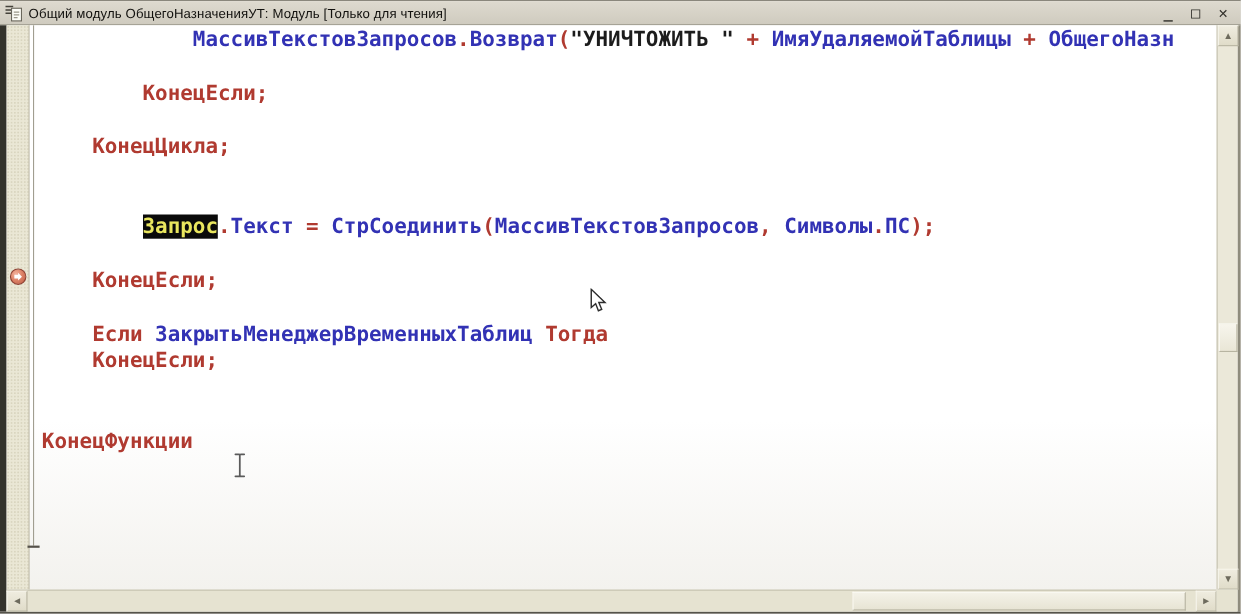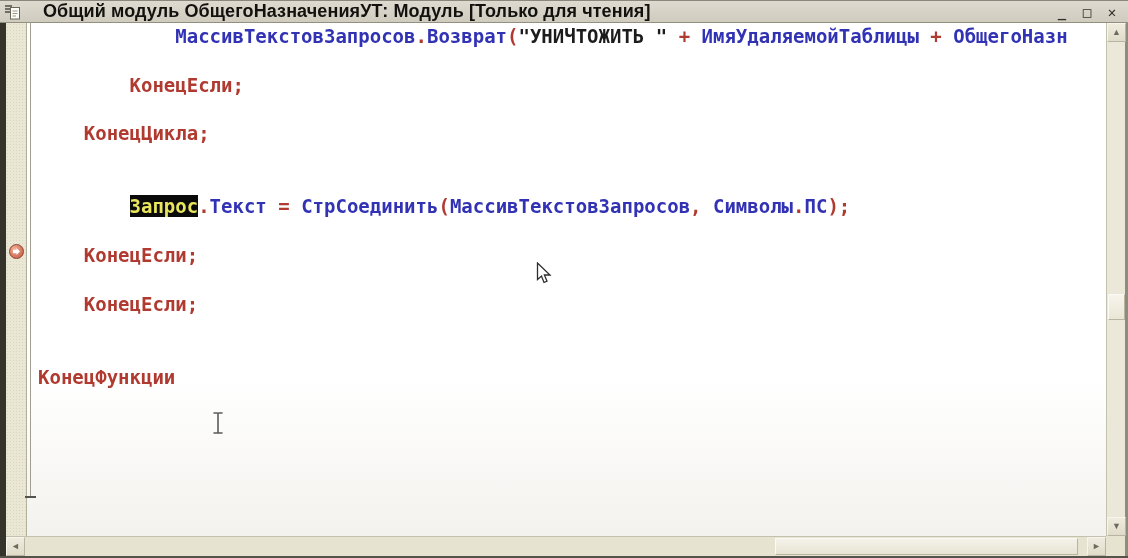--- a/index.html
+++ b/index.html
@@ -12,21 +12,21 @@
 
   
   .titlebar{
     position:absolute;left:0;top:0;width:1128px;height:22px;
     background:linear-gradient(#dedacf,#cfcbbf);
     border-bottom:1px solid #93907f;
     display:flex;align-items:center;
   }
   .title-icon{width:17px;height:17px;margin-left:4px;flex:0 0 auto;}
   .title-text{
-    margin-left:22px;font-size:18px;font-weight:bold;color:#12110e;
+    margin-left:5px;font-size:12px;font-weight:normal;color:#12110e;
     white-space:nowrap;letter-spacing:.1px;
   }
   .win-controls{position:absolute;right:8px;top:0;height:22px;display:flex;align-items:center;gap:9px;}
   .win-btn{
     width:16px;height:16px;display:flex;align-items:center;justify-content:center;
     font-size:14px;font-weight:bold;color:#31302b;cursor:default;line-height:1;
     font-family:"DejaVu Sans Mono",monospace;
   }
 
   
@@ -145,20 +145,21 @@
         <div class="code-line"><span></span></div>
         <div class="code-line"><span>        </span><span class="tok-kw">КонецЕсли;</span></div>
         <div class="code-line"><span></span></div>
         <div class="code-line"><span>    </span><span class="tok-kw">КонецЦикла;</span></div>
         <div class="code-line"><span></span></div>
         <div class="code-line"><span></span></div>
         <div class="code-line"><span>        </span><span class="tok-hl">Запрос</span><span class="tok-op">.</span><span class="tok-id">Текст</span><span class="tok-op"> = </span><span class="tok-id">СтрСоединить</span><span class="tok-op">(</span><span class="tok-id">МассивТекстовЗапросов</span><span class="tok-op">, </span><span class="tok-id">Символы</span><span class="tok-op">.</span><span class="tok-id">ПС</span><span class="tok-op">);</span></div>
         <div class="code-line"><span></span></div>
         <div class="code-line"><span>    </span><span class="tok-kw">КонецЕсли;</span></div>
         <div class="code-line"><span></span></div>
+        <div class="code-line"><span>    </span><span class="tok-kw">Если </span><span class="tok-id">ЗакрытьМенеджерВременныхТаблиц</span><span class="tok-kw"> Тогда</span></div>
         <div class="code-line"><span>    </span><span class="tok-kw">КонецЕсли;</span></div>
         <div class="code-line"><span></span></div>
         <div class="code-line"><span></span></div>
         <div class="code-line"><span></span><span class="tok-kw">КонецФункции</span></div>
       </div>
   </div>
   <div class="fold-line"></div>
   <div class="fold-dash"></div>
 
   <div class="v-scroll">

